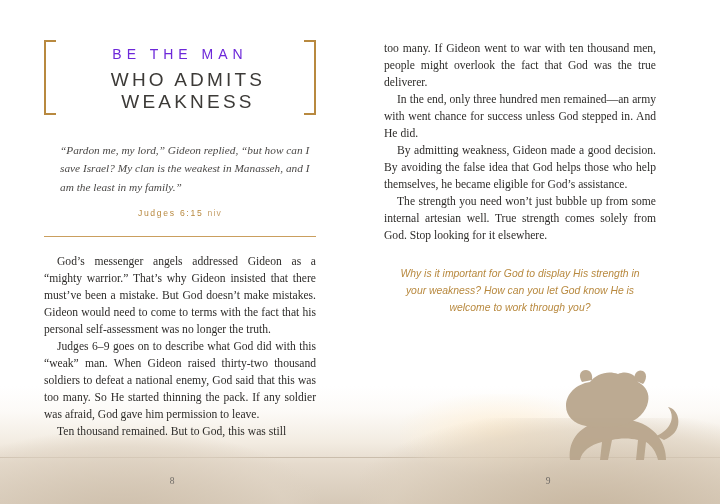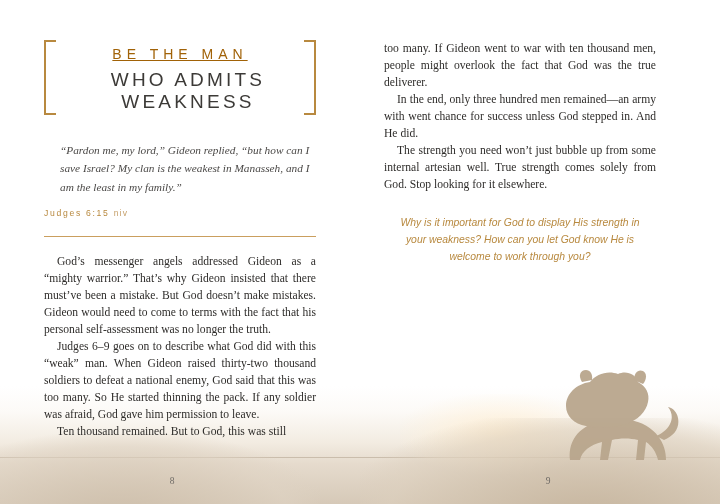--- a/index.html
+++ b/index.html
@@ -107,25 +107,24 @@
   
   .title-block {
     position: relative;
     padding: 4px 0 2px 0;
     margin-bottom: 26px;
   }
   .title-line1 {
     font-family: "Liberation Sans", sans-serif;
     font-size: 14px;
     letter-spacing: 5px;
-    color: #a16207;
+    color: #6d28d9;
     text-align: center;
     margin: 2px 0 7px 0;
     font-weight: 400;
-    text-decoration: underline;
   }
   .title-line2 {
     font-family: "Liberation Sans", sans-serif;
     font-size: 19px;
     letter-spacing: 3.2px;
     color: #3c3a37;
     text-align: center;
     margin: 0;
     font-weight: 400;
     padding-left: 16px;
@@ -151,22 +150,22 @@
     line-height: 1.62;
     color: #4a4846;
     margin: 0 0 12px 16px;
     text-align: left;
   }
   .scripture-ref {
     font-family: "Liberation Sans", sans-serif;
     font-size: 8.6px;
     letter-spacing: 1.7px;
     color: #b8893f;
-    text-align: left;
-    margin: 0;
+    text-align: center;
+    margin: 8px;
   }
   .scripture-ref .ver {
     color: #c6a06a;
     letter-spacing: 1.2px;
   }
   .rule {
     margin: 18px 0 16px 0;
     height: 1px;
     background: #c79a55;
     width: 100%;
@@ -249,20 +248,21 @@
     </div>
 
     <div class="folio">8</div>
   </div>
 
   <div class="page page-right">
     <div class="col">
       <div class="body">
         <p class="first">too many. If Gideon went to war with ten thousand men, people might overlook the fact that God was the true deliverer.</p>
         <p>In the end, only three hundred men remained—an army with went chance for success unless God stepped in. And He did.</p>
+        <p>By admitting weakness, Gideon made a good decision. By avoiding the false idea that God helps those who help themselves, he became eligible for God’s assistance.</p>
         <p>The strength you need won’t just bubble up from some internal artesian well. True strength comes solely from God. Stop looking for it elsewhere.</p>
       </div>
 
       <div class="question">Why is it important for God to display His strength in your weakness? How can you let God know He is welcome to work through you?</div>
     </div>
 
     <div class="lion">
       <svg viewBox="0 0 168 128" xmlns="http://www.w3.org/2000/svg" aria-hidden="true">
         <g fill="#b9a68d" opacity="0.95">
 

